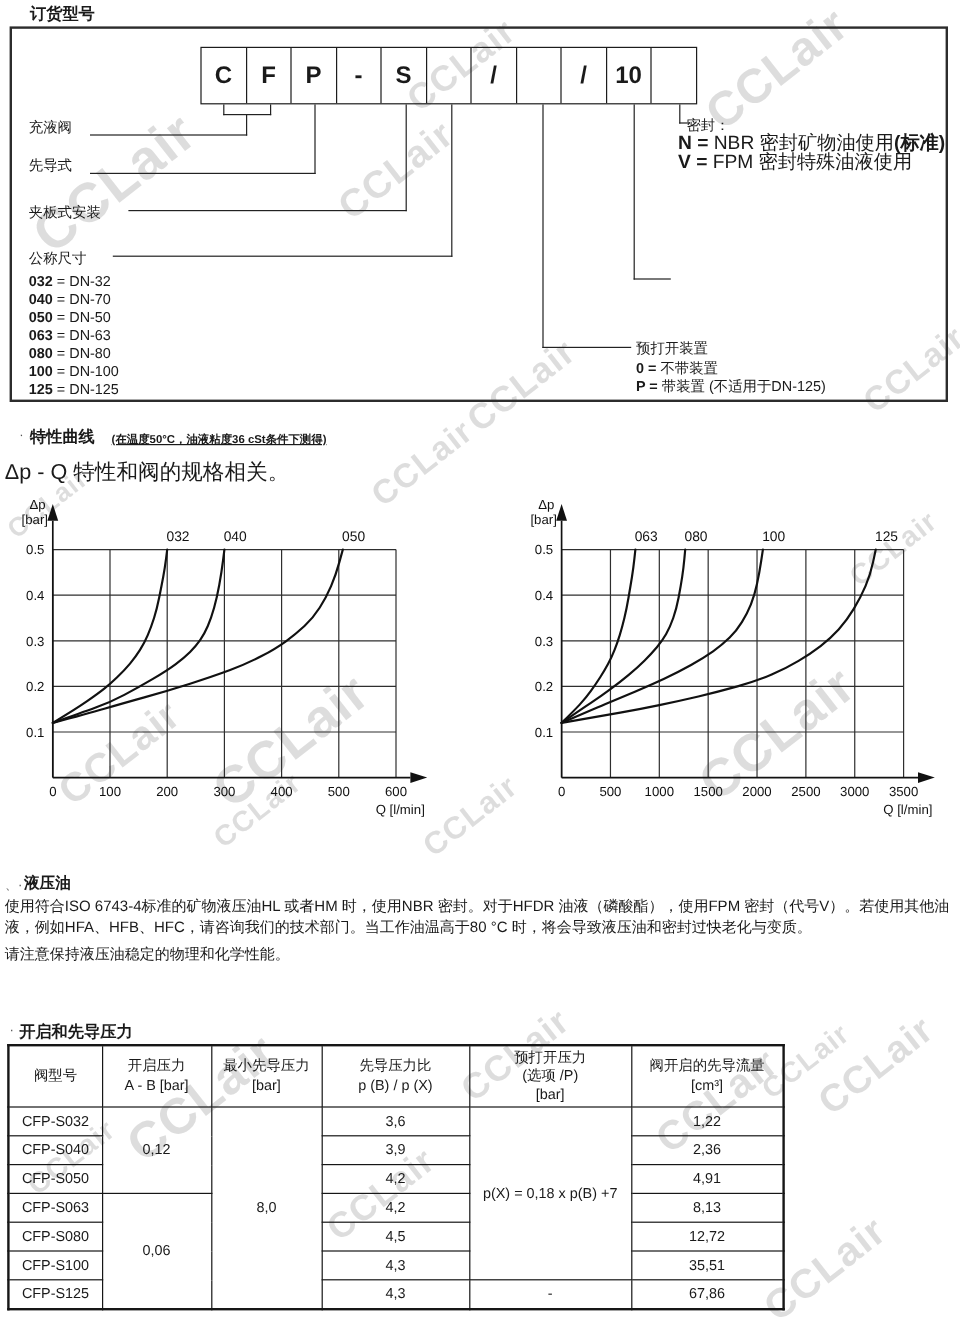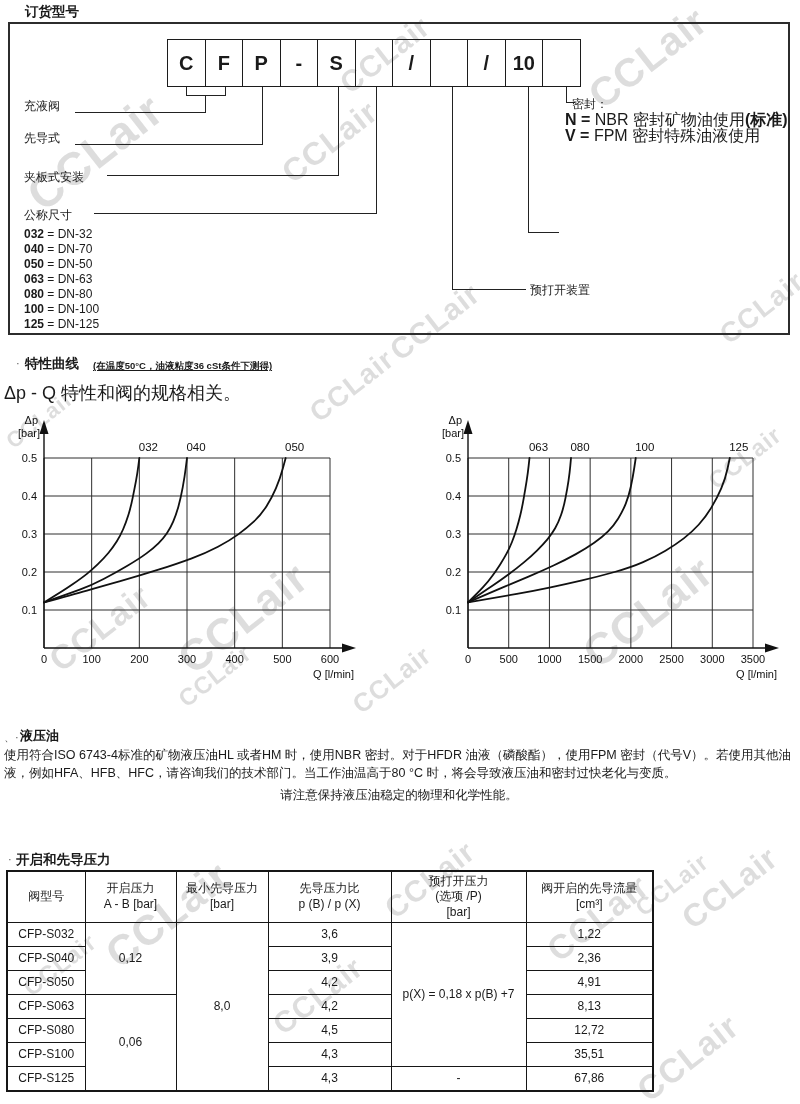--- a/index.html
+++ b/index.html
@@ -124,20 +124,24 @@
         </div>
 
       <div class="olabel seal-title">密封：</div>
       <div class="seal-opts" id="seal-opts">
           <div><b>N =</b><span> NBR 密封矿物油使用</span><b>(标准)</b></div>
           <div><b>V =</b><span> FPM 密封特殊油液使用</span></div>
         </div>
 
 
       <div class="olabel preopen-title">预打开装置</div>
+      <div class="preopen-opts" id="preopen-opts">
+          <div><b>0 =</b><span> 不带装置</span></div>
+          <div><b>P =</b><span> 带装置 (不适用于DN-125)</span></div>
+        </div>
     </div>
 
     <div class="bullet" style="left:16px;top:357px;">·</div>
     <div class="h-bold" style="left:25px;top:355px;">特性曲线</div>
     <div class="note-small" style="left:93px;top:360px;">(在温度50°C，油液粘度36 cSt条件下测得)</div>
     <div class="subtitle" style="left:4px;top:381px;">Δp - Q 特性和阀的规格相关。</div>
 
     <svg id="charts" width="800" height="300">
         <g>
           <line x1="44" y1="48" x2="44" y2="238" stroke="#2e2e2e" stroke-width="1"></line>
@@ -219,21 +223,21 @@
           <path d="M 468 192.4 Q 492.42857142857144 181.76 504.64285714285717 176.63 Q 516.8571428571429 171.5 529.0714285714286 166.37 Q 541.2857142857142 161.24 553.5 155.54 Q 565.7142857142857 149.83999999999997 575.8928571428571 144.14 Q 586.0714285714286 138.44 594.2142857142858 132.74 Q 602.3571428571429 127.04 608.0571428571429 121.34 Q 613.7571428571429 115.64 618.2357142857143 108.42000000000002 Q 622.7142857142857 101.20000000000002 625.7678571428571 93.60000000000001 Q 628.8214285714286 86 630.8571428571429 76.5 Q 632.8928571428571 67 634.3178571428571 57.5 L 635.7428571428571 48" fill="none" stroke="#111" stroke-width="1.8" stroke-linecap="round"></path>
           <text x="644.7428571428571" y="41" text-anchor="middle" font-size="11.5" fill="#111">100</text>
           <path d="M 468 192.4 Q 500.57142857142856 186.7 516.8571428571429 183.85 Q 533.1428571428571 181 549.4285714285713 177.57999999999998 Q 565.7142857142857 174.16 582 170.36 Q 598.2857142857142 166.56 614.5714285714286 162 Q 630.8571428571429 157.44 643.0714285714286 152.12 Q 655.2857142857142 146.8 665.4642857142857 140.72 Q 675.6428571428571 134.64 683.7857142857142 128.37 Q 691.9285714285714 122.10000000000001 698.85 114.5 Q 705.7714285714286 106.9 711.4714285714285 97.4 Q 717.1714285714286 87.9 721.2428571428571 78.4 Q 725.3142857142857 68.9 727.5535714285714 58.45 L 729.7928571428572 48" fill="none" stroke="#111" stroke-width="1.8" stroke-linecap="round"></path>
           <text x="738.7928571428572" y="41" text-anchor="middle" font-size="11.5" fill="#111">125</text>
         </g>
       </svg>
 
     <div class="bullet" style="left:4px;top:730px;">、·</div>
     <div class="h-bold" style="left:20px;top:727px;font-size:13px;">液压油</div>
     <div class="para" style="top:746px;">使用符合ISO 6743-4标准的矿物液压油HL 或者HM 时，使用NBR 密封。对于HFDR 油液（磷酸酯），使用FPM 密封（代号V）。若使用其他油液，例如HFA、HFB、HFC，请咨询我们的技术部门。当工作油温高于80 °C 时，将会导致液压油和密封过快老化与变质。</div>
-    <div class="para" style="top:786px;text-align:center;">请注意保持液压油稳定的物理和化学性能。</div>
+    <div class="para" style="top:786px;">请注意保持液压油稳定的物理和化学性能。</div>
 
     <div class="bullet" style="left:8px;top:853px;">·</div>
     <div class="h-bold" style="left:16px;top:851px;">开启和先导压力</div>
     <div class="ptable-wrap">
       <table class="pt" id="ptable">
           <colgroup>
             <col style="width: 78px;">
             <col style="width: 91px;">
             <col style="width: 92px;">
             <col style="width: 123px;">

